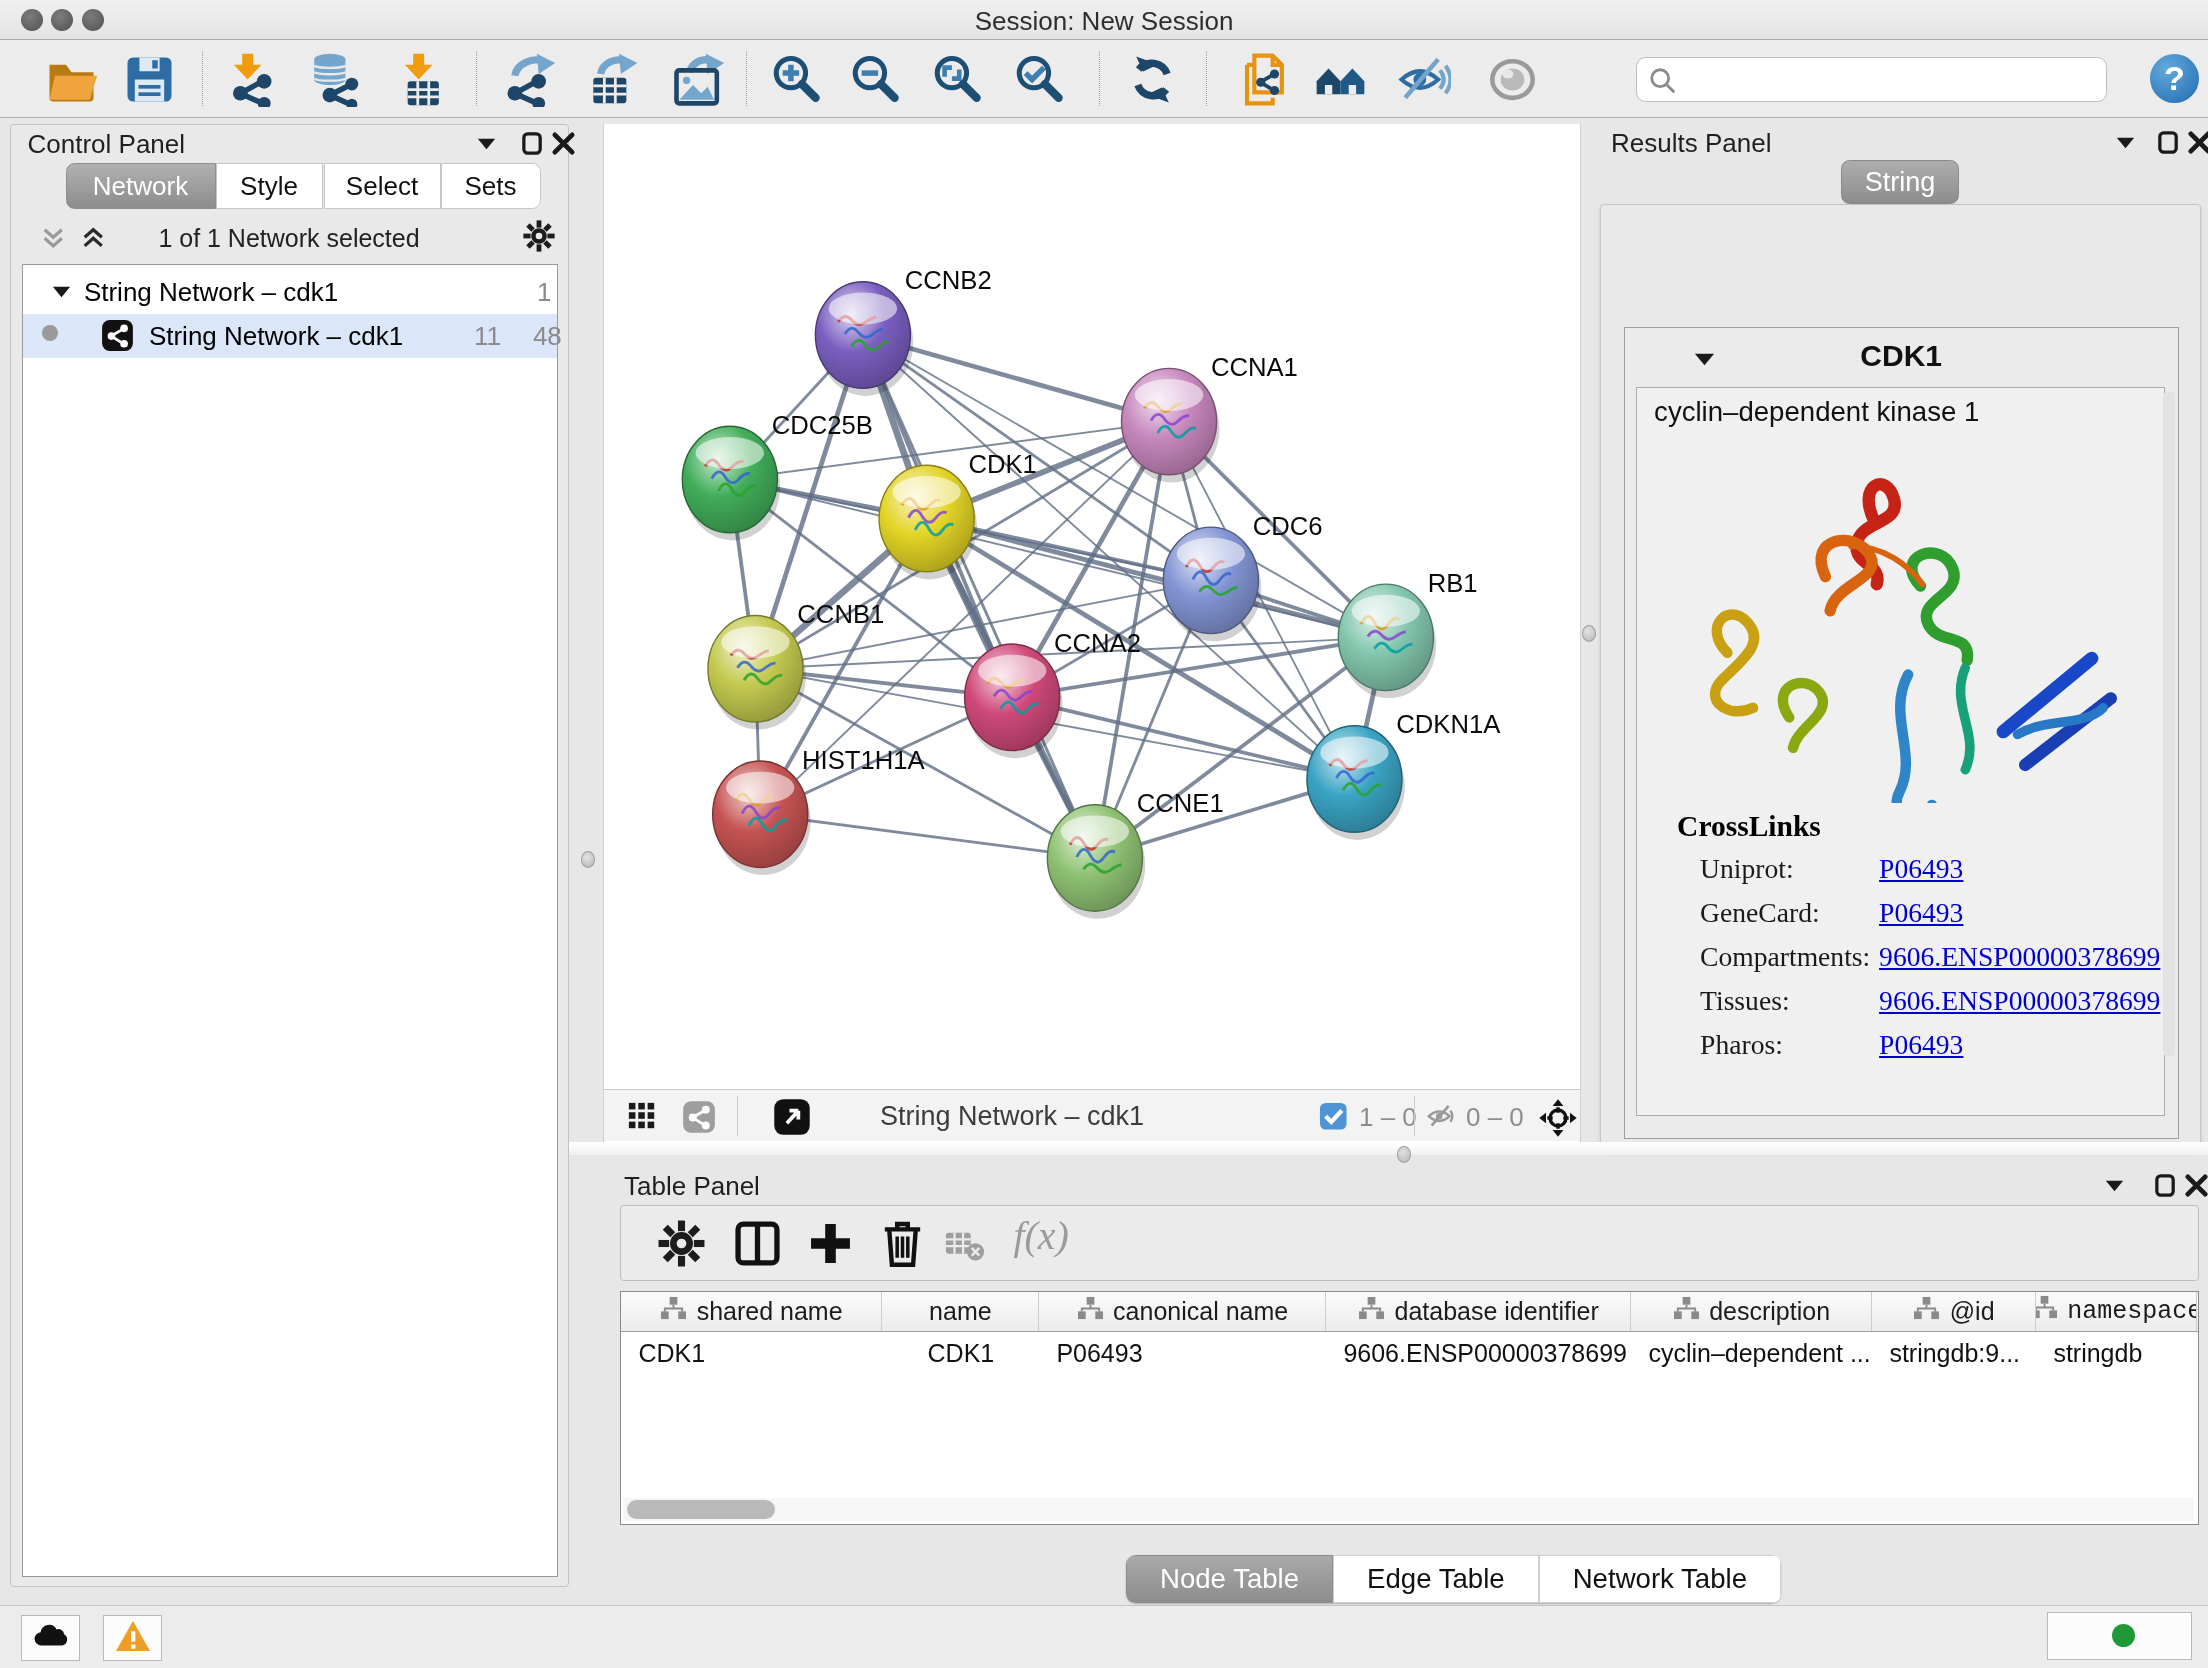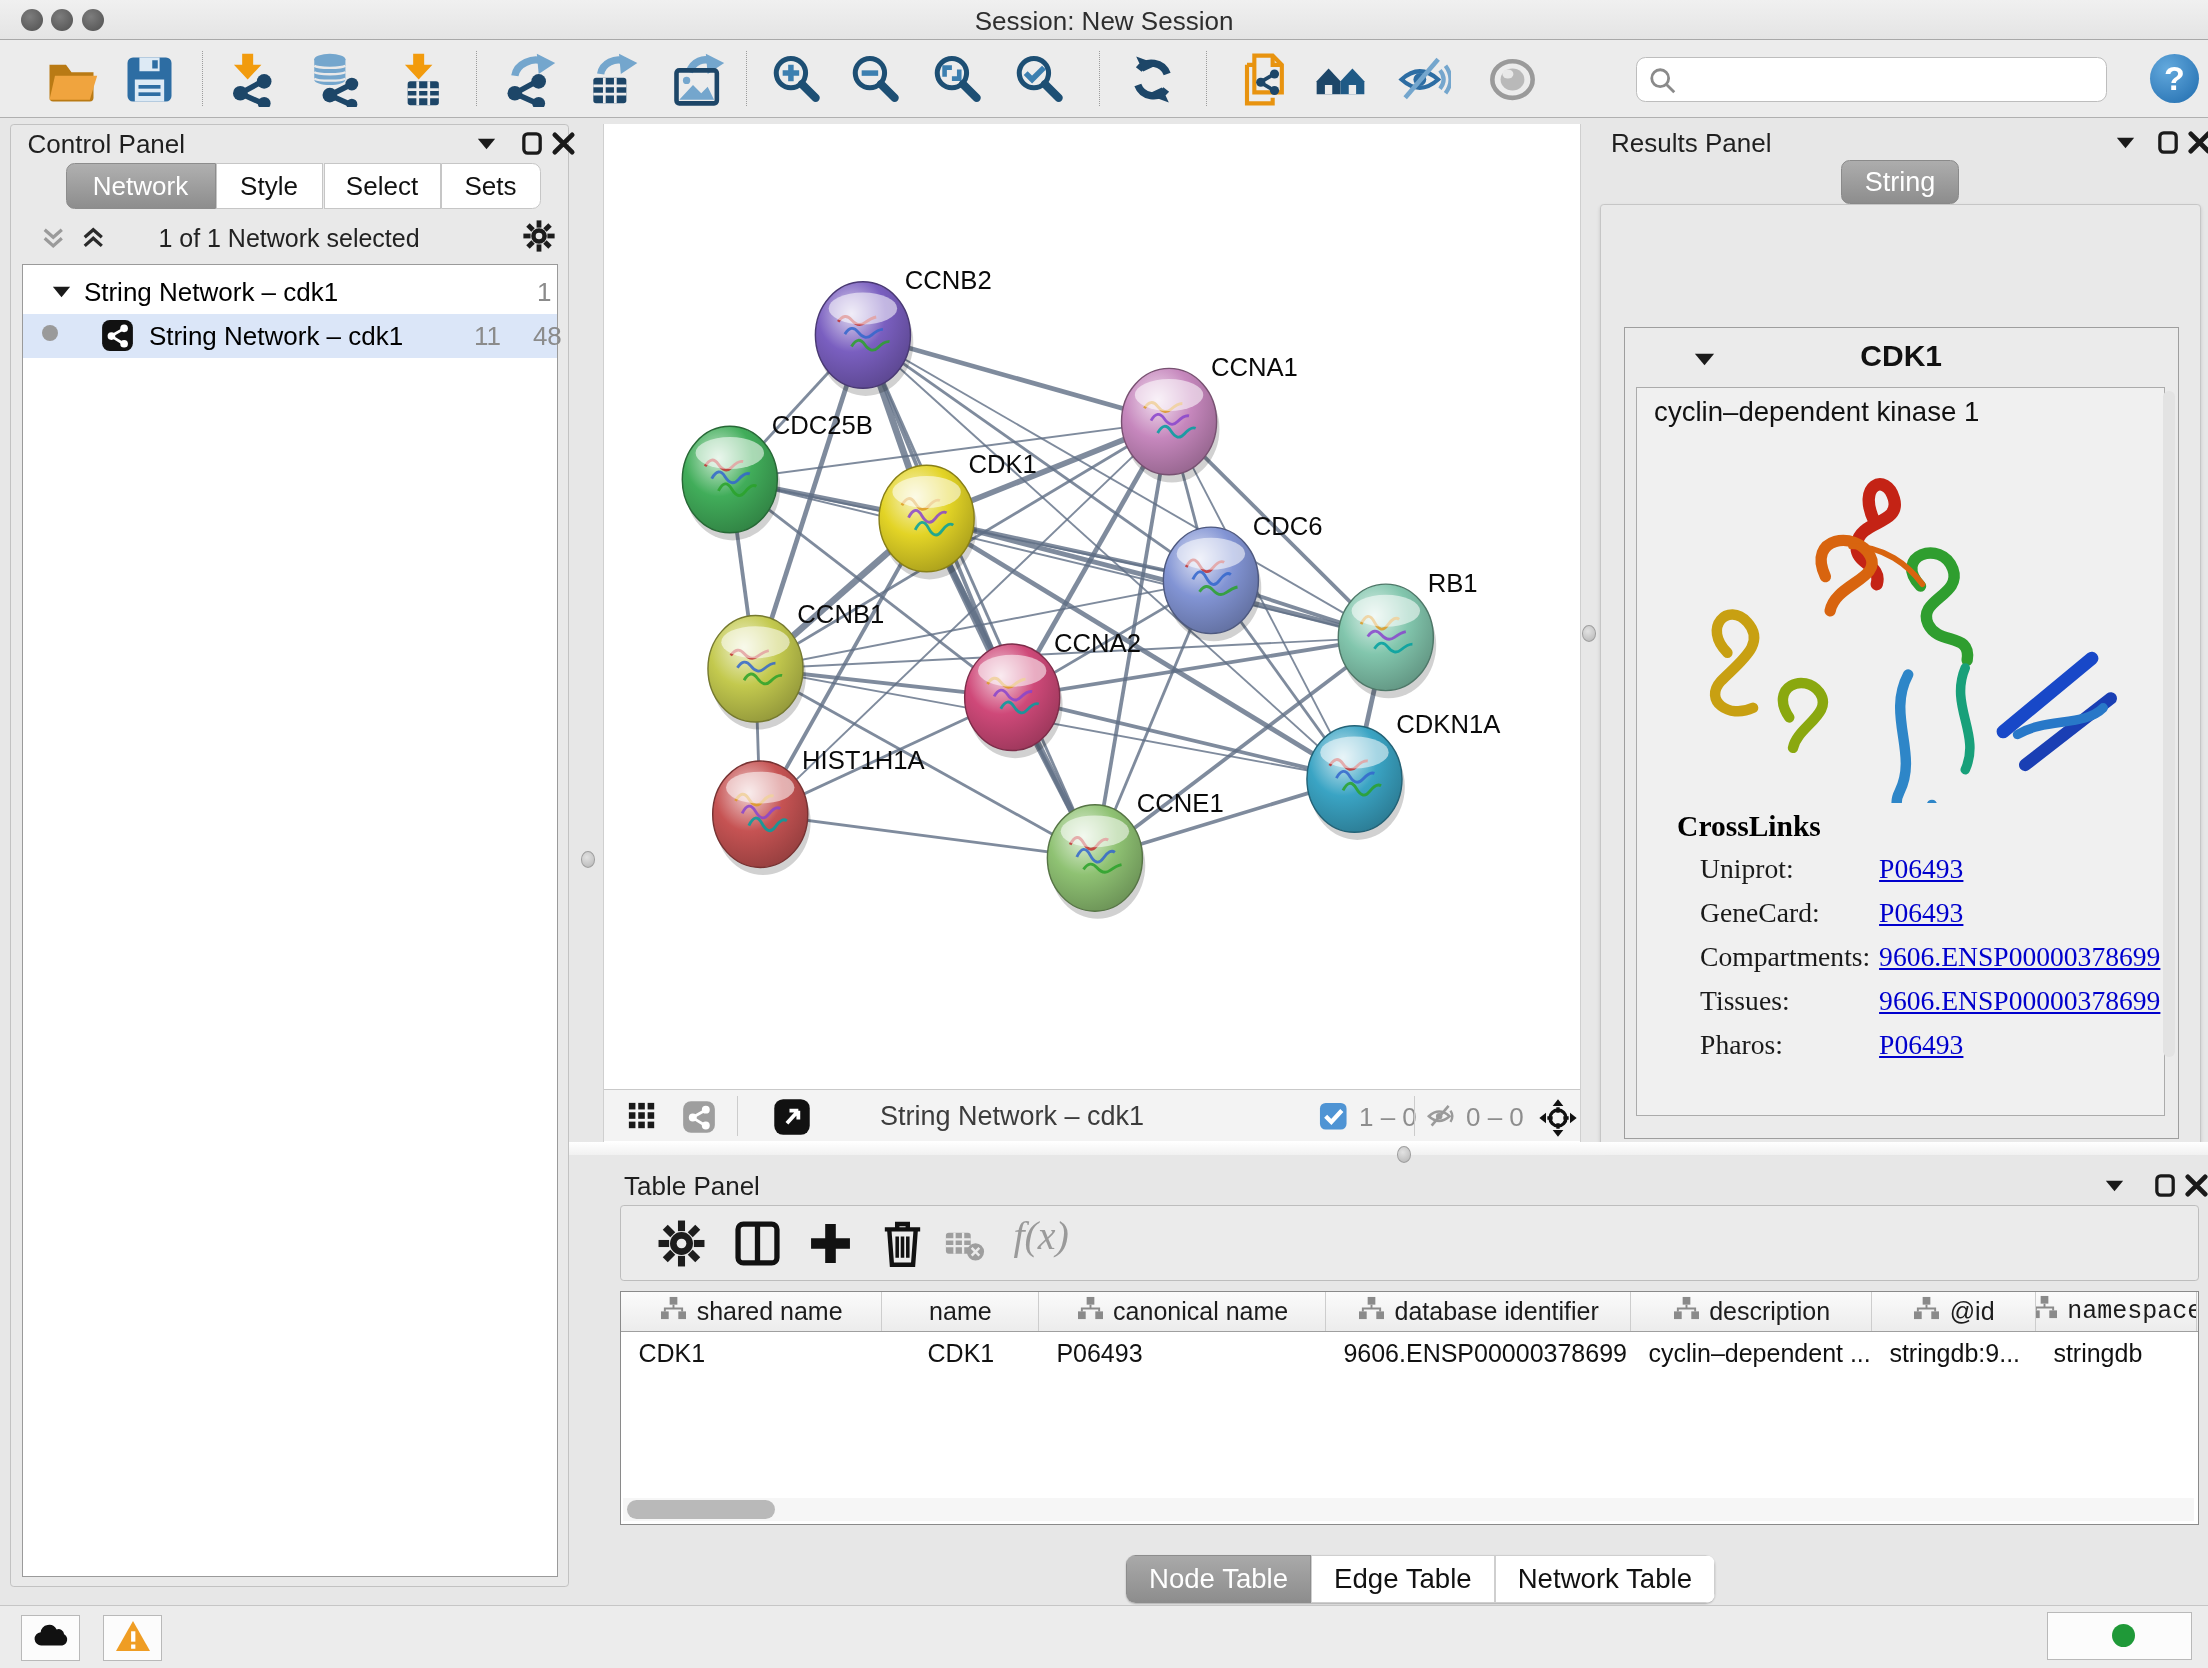--- a/index.html
+++ b/index.html
@@ -98,21 +98,21 @@
   .th { display:flex; align-items:center; justify-content:center; gap:9.5px;
     font-size:25px; color:#1c1c1c; border-right:1px solid #cdcdcd; overflow:hidden; white-space:nowrap; }
   #tbl-row { display:flex; height:42px; }
   .td { font-size:25px; color:#111; padding-left:17px; line-height:42px;
     overflow:hidden; white-space:nowrap; }
   #tbl-hscroll { position:absolute; left:1.9px; bottom:2.9px; width:1571px; height:23px; background:#f6f6f6; }
   #tbl-thumb { position:absolute; left:3.8px; top:1.9px; width:148px; height:19px;
     background:#b9b9b9; border-radius:9.5px; }
   #bottom-tabs { position:absolute; left:517px; top:399px; height:48px; display:flex;
     border-radius:9.5px; overflow:hidden; box-shadow:0 1px 1.9px rgba(0,0,0,.25); }
-  .btab { height:48px; padding:0 22px; background:#fff; border:1px solid #cfcfcf;
+  .btab { height:48px; padding:0 33px; background:#fff; border:1px solid #cfcfcf;
     font-size:27.6px; line-height:46px; color:#111; }
   .btab.sel { background:linear-gradient(#a9a9a9,#8d8d8d); color:#fff; border-color:#8d8d8d; }
 
   
   #status-bar { position:absolute; left:0; top:1605px; width:2208px; height:63px;
     background:#ececec; border-top:1px solid #c6c6c6; }
   .sq-btn { position:absolute; top:8.6px; width:59px; height:46px; background:#fcfcfc;
     border:1.9px solid #b9b9b9; text-align:center; }
   #memory-btn { position:absolute; left:2047px; top:5.7px; width:145px; height:48px;
     background:#fcfcfc; border:1.9px solid #b9b9b9; font-size:26px; line-height:44px; text-align:center;padding-left:19px; }

